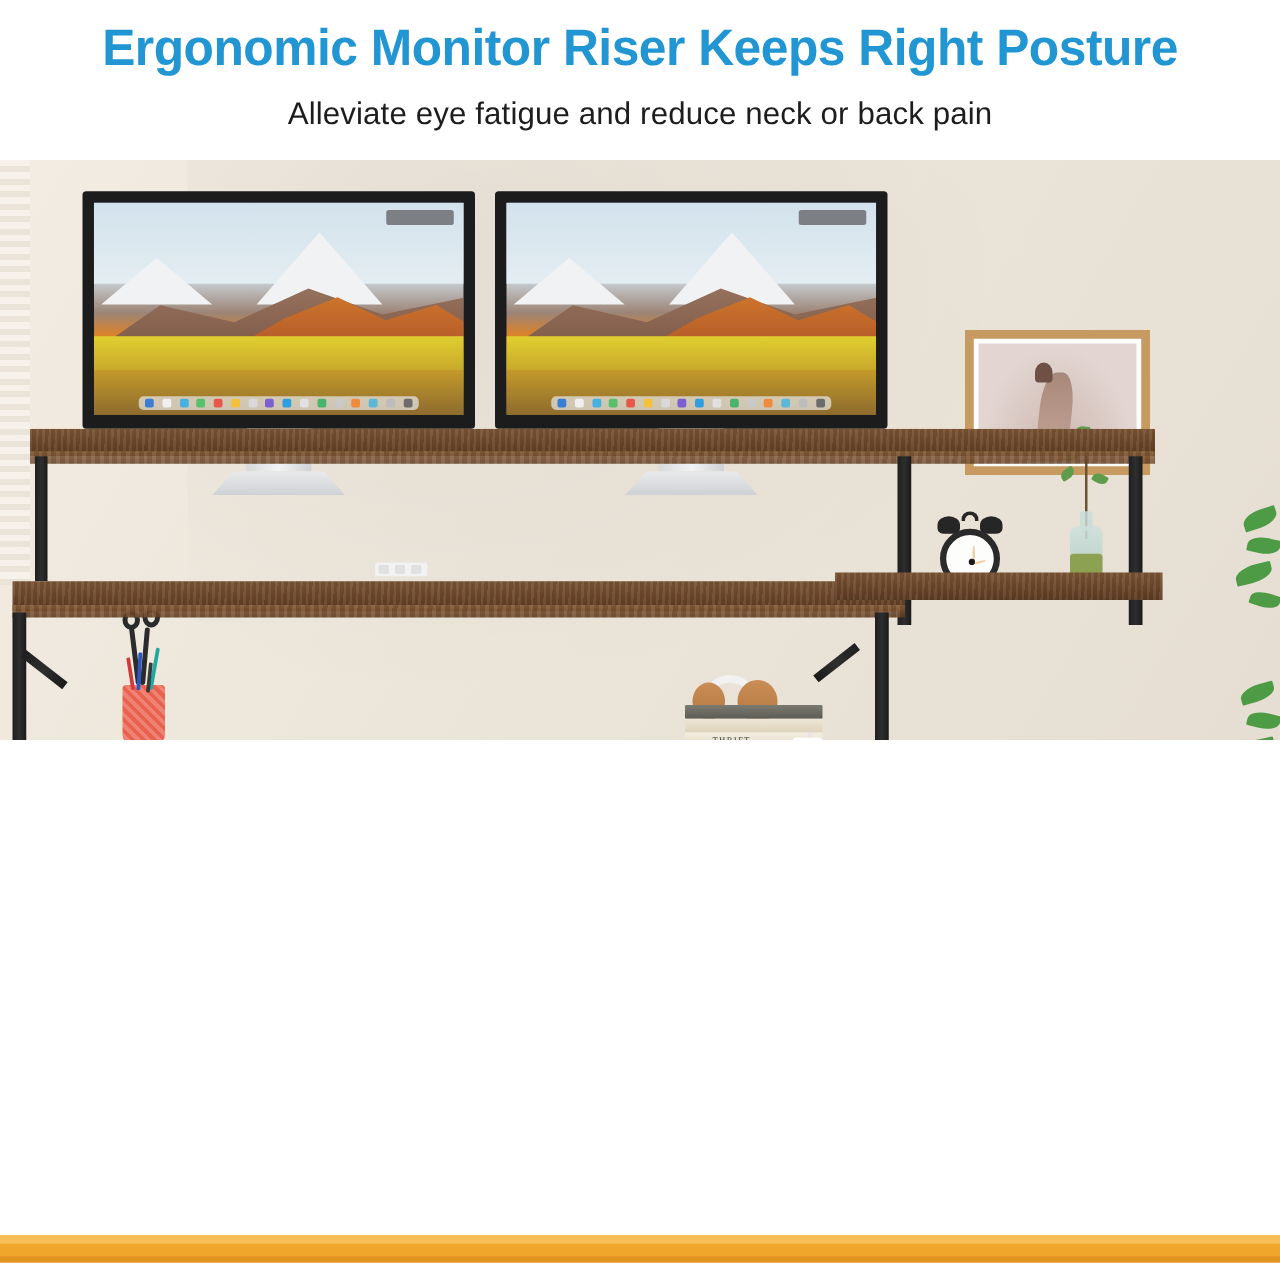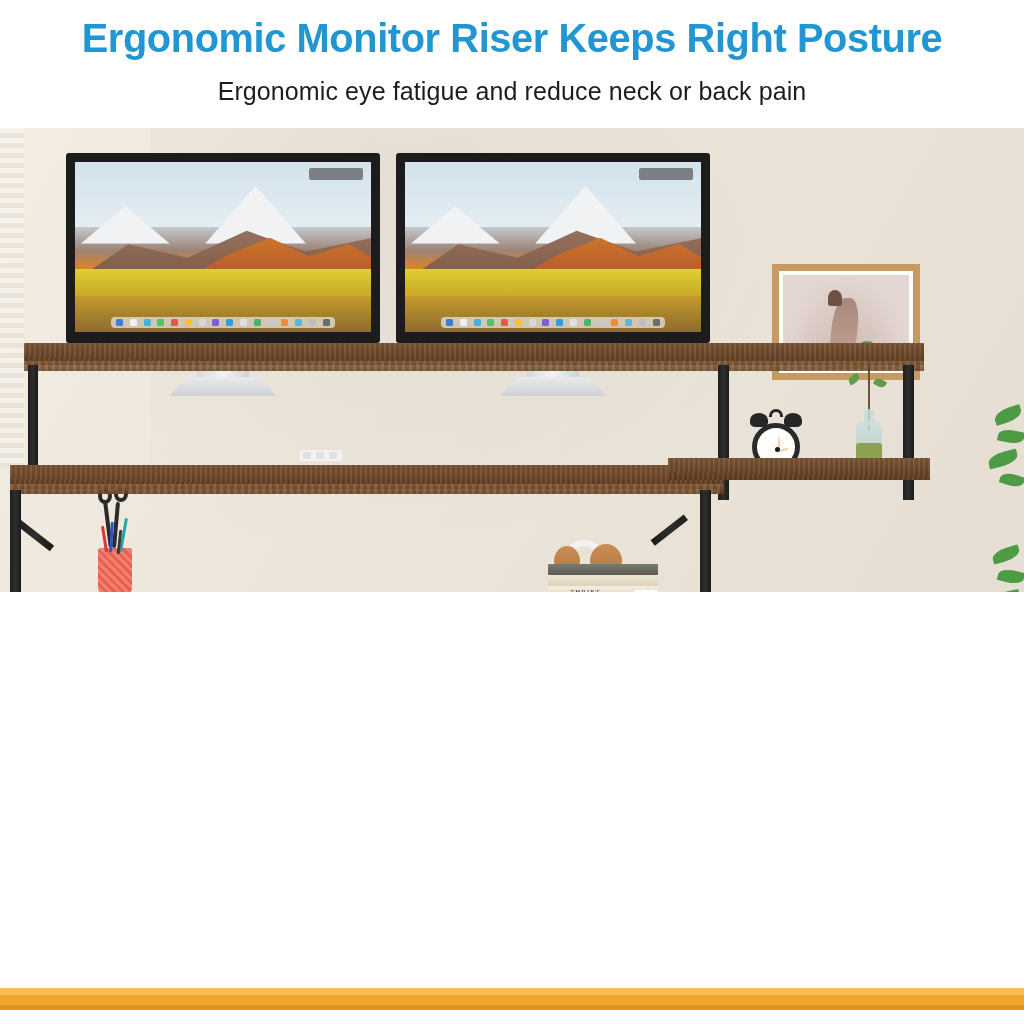--- a/index.html
+++ b/index.html
@@ -196,21 +196,21 @@
   .hand { position:absolute; background:#f4cfa4; border-radius:50%; }
 
   
   .chair { position:absolute; }
 </style>
 </head>
 <body>
 
 <div class="header">
   <div class="headline">Ergonomic Monitor Riser Keeps Right Posture</div>
-  <div class="subhead">Ergonomic eye fatigue and reduce neck or back pain</div>
+  <div class="subhead">Alleviate eye fatigue and reduce neck or back pain</div>
 </div>
 
 <div class="photo">
   <div class="wall"></div>
   <div class="wall-shadow"></div>
   <div class="curtain"></div>
 
   <div class="art-frame">
     <div class="art-inner">
       <div class="art-path"></div>

